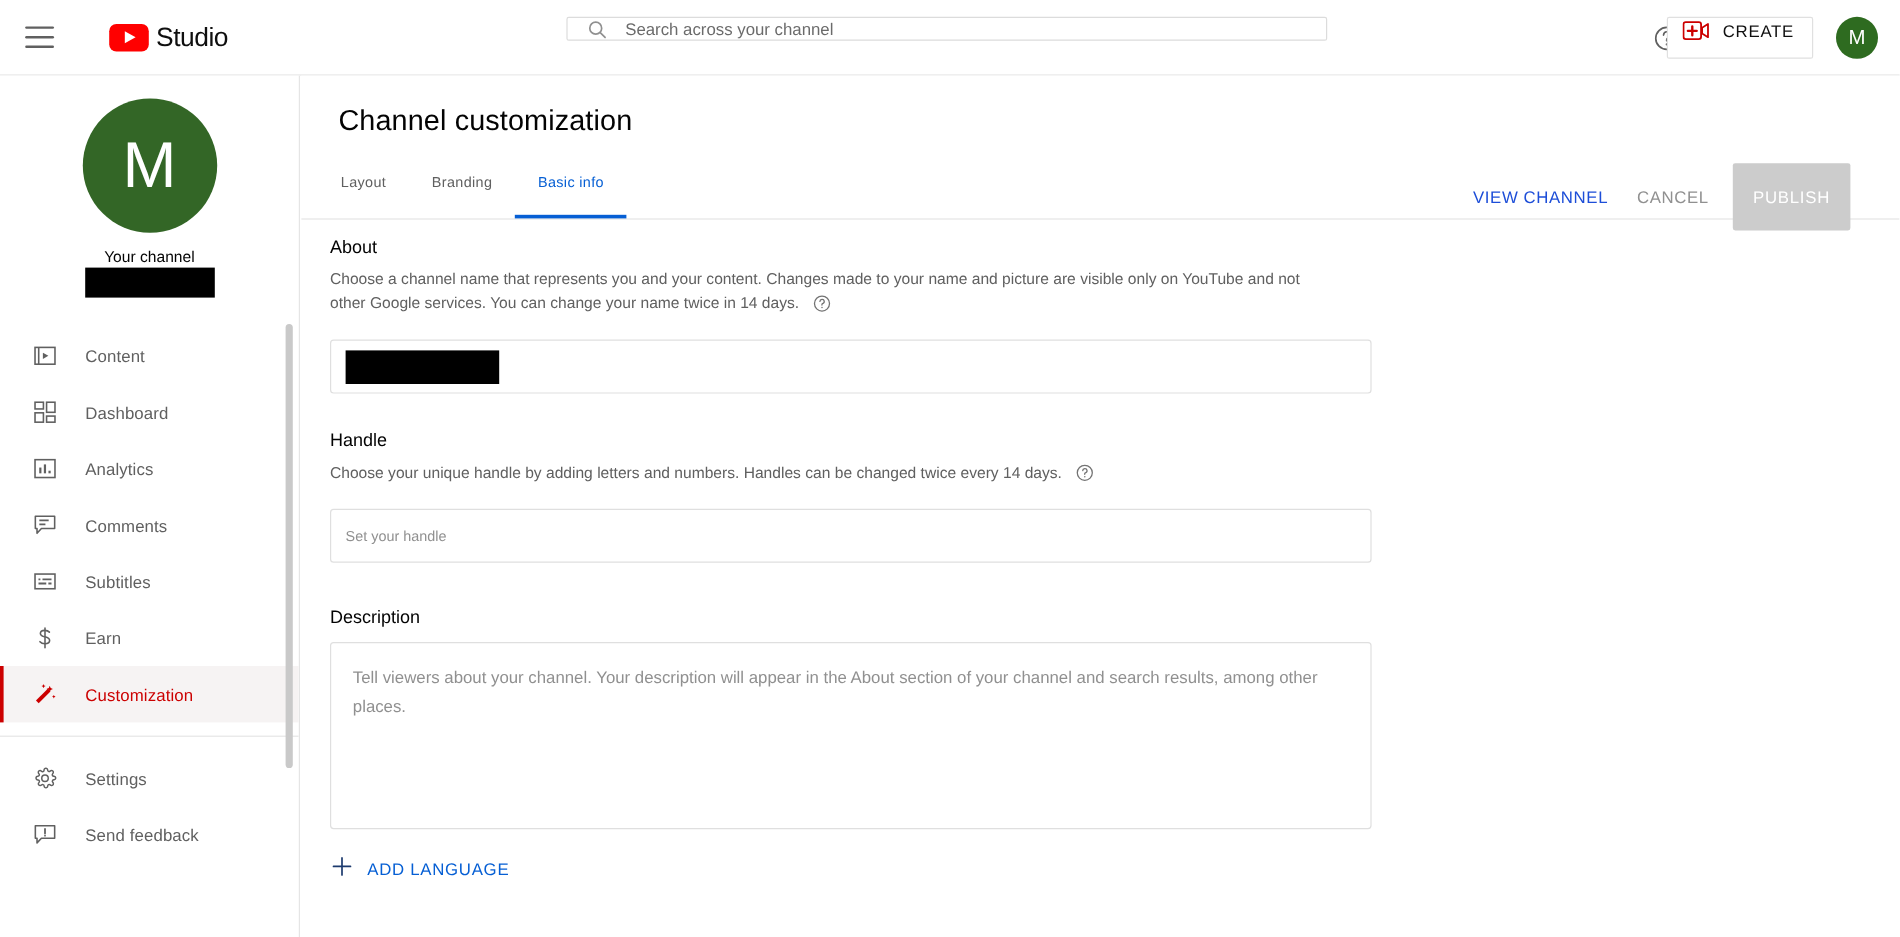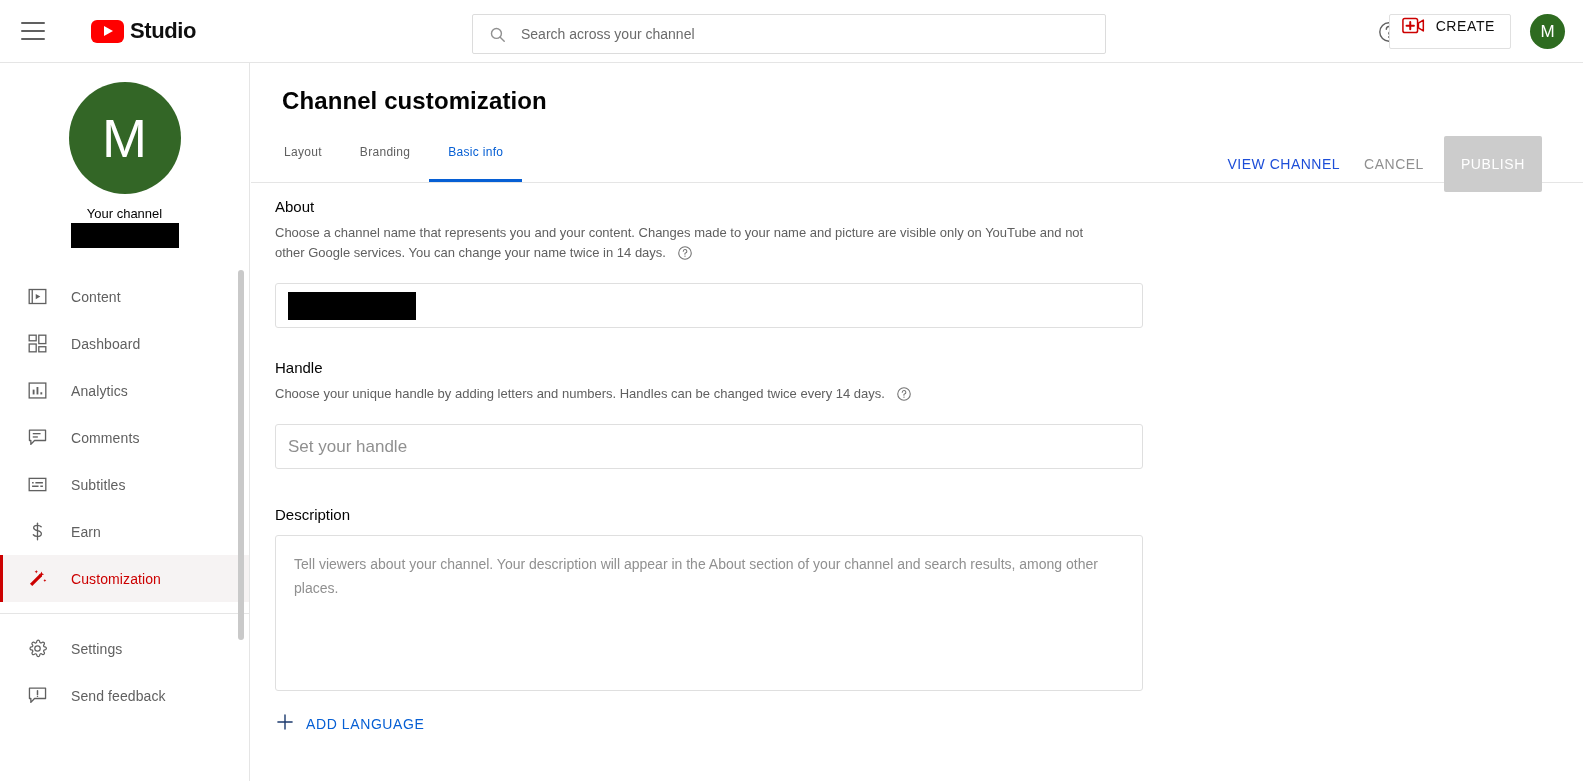--- a/index.html
+++ b/index.html
@@ -46,29 +46,29 @@
   }
   .yt-logo .tri {
     width: 0; height: 0;
     border-left: 9px solid #ffffff;
     border-top: 5.5px solid transparent;
     border-bottom: 5.5px solid transparent;
     margin-left: 2px;
   }
   .brand-text {
     font-size: 22px;
-    font-weight: 700;
+    font-weight: 400;
     letter-spacing: -0.4px;
     color: #0f0f0f;
   }
 
   .searchwrap {
     position: absolute;
     left: 472px; top: 14px;
-    width: 634px; height: 40px;
+    width: 634px; height: 20px;
     border: 1px solid #dcdcdc;
     border-radius: 2px;
     background: #ffffff;
     display: flex; align-items: center;
   }
   .search-icon {
     margin-left: 16px; margin-right: 15px;
     width: 17px; height: 17px;
     flex: 0 0 auto;
   }
@@ -194,21 +194,21 @@
     position: absolute;
     top: 63px; left: 251px;
     width: 1332px; height: 718px;
     background: #ffffff;
     overflow: hidden;
   }
   .page-title {
     position: absolute;
     left: 31px; top: 24px;
     font-size: 24px;
-    font-weight: 700;
+    font-weight: 400;
     color: #030303;
     letter-spacing: 0.1px;
   }
   .tabrow {
     position: absolute;
     left: 0; top: 78px;
     width: 1332px; height: 42px;
     border-bottom: 1px solid #e5e5e5;
     display: flex; align-items: flex-start;
   }
@@ -292,21 +292,21 @@
     display: flex; align-items: center;
     padding: 0 12px;
     cursor: text;
   }
   .name-redact {
     width: 128px; height: 28px;
     background: #000000;
   }
   .input-box input {
     border: none; outline: none;
-    font-size: 17px;
+    font-size: 12px;
     font-family: "Liberation Sans", sans-serif;
     width: 100%;
     color: #7f1d1d;
     background: transparent;
   }
   .input-box input::placeholder { color: #909090; }
 
   .sec-handle { margin-top: 31px; }
   .sec-desc { margin-top: 37px; }
 

